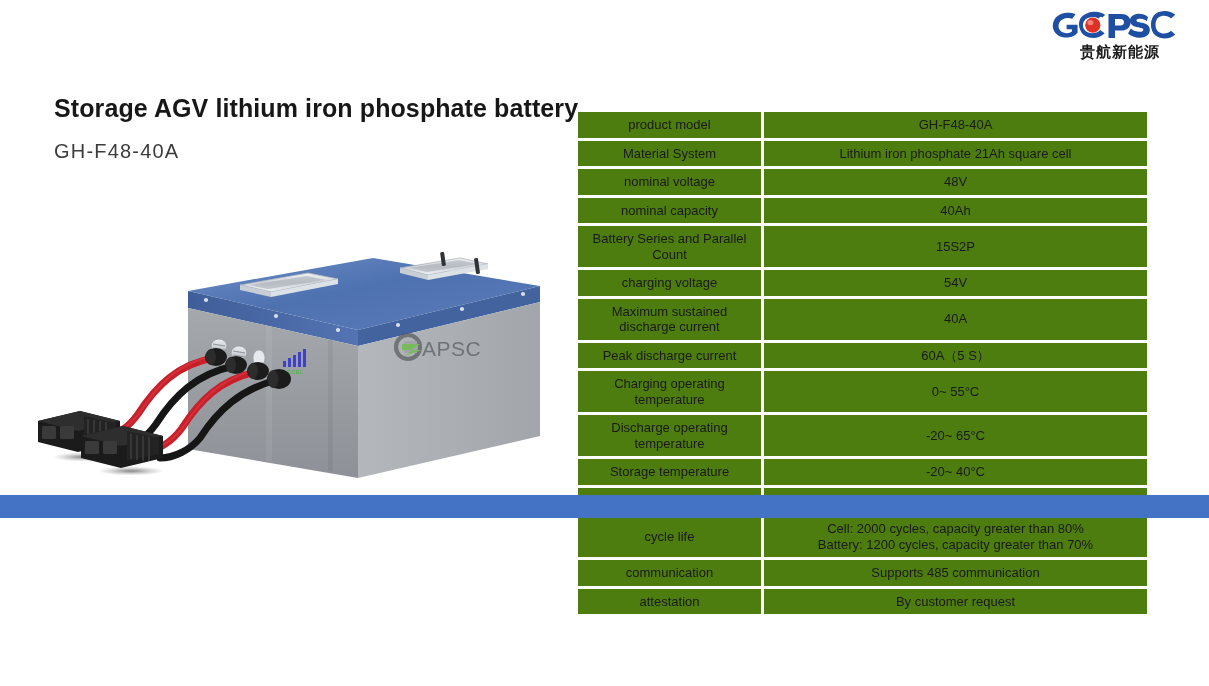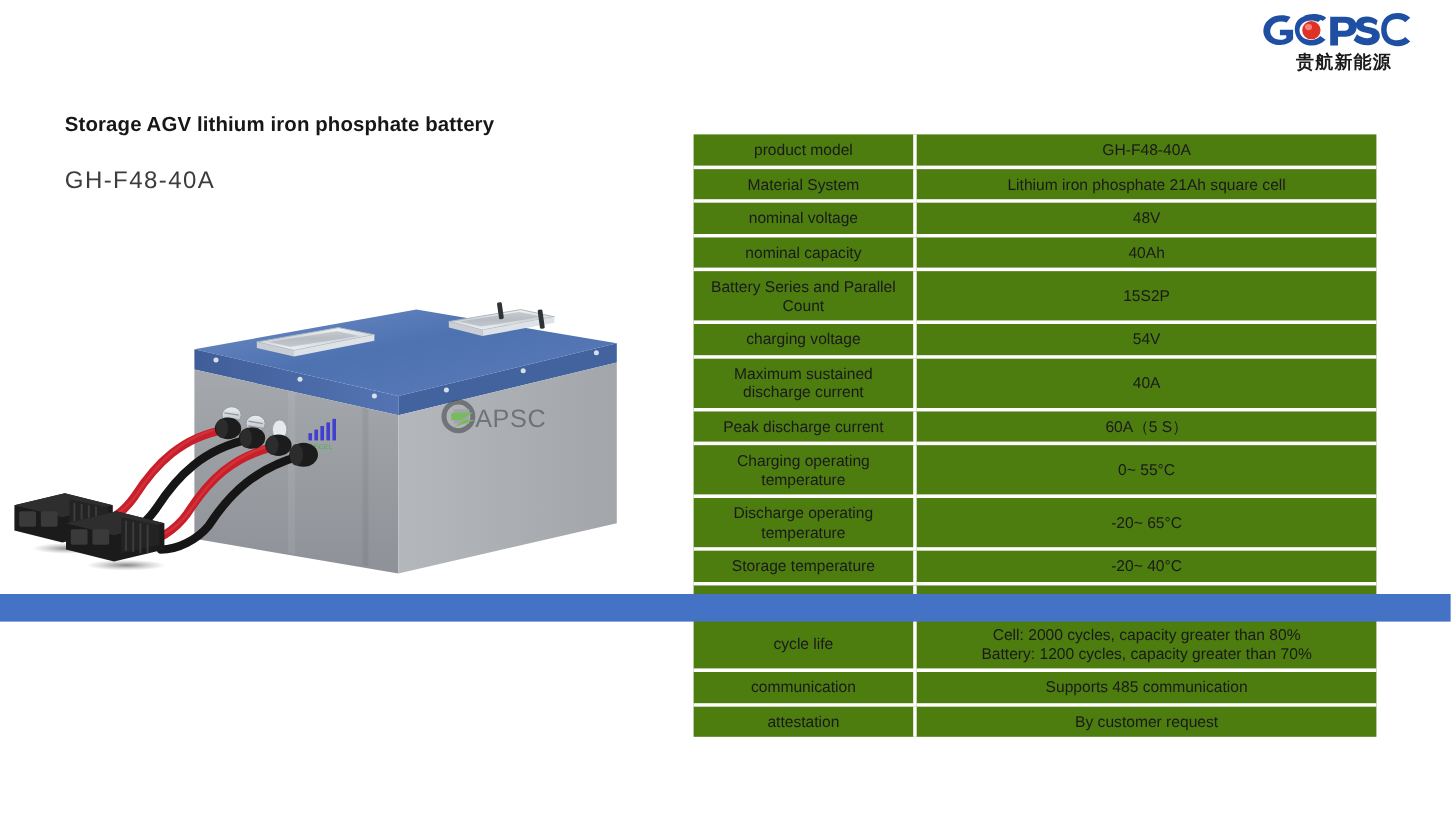--- a/index.html
+++ b/index.html
@@ -39,41 +39,41 @@
     letter-spacing: 1px;
     color: #1b1b1b;
     line-height: 18px;
   }
 
   
   .title {
     position: absolute;
     left: 54px;
     top: 94px;
-    font-size: 17px;
+    font-size: 25px;
     font-weight: bold;
     color: #171717;
     letter-spacing: 0.1px;
     white-space: nowrap;
   }
   .subtitle {
     position: absolute;
     left: 54px;
     top: 140px;
     font-size: 20px;
     font-weight: normal;
     color: #3c3c3c;
     letter-spacing: 1.2px;
     white-space: nowrap;
   }
 
   
   .product-image {
     position: absolute;
-    left: 2px;
+    left: 28px;
     top: 246px;
     width: 525px;
     height: 245px;
   }
 
   
   .spec-table {
     position: absolute;
     left: 578px;
     top: 112px;

